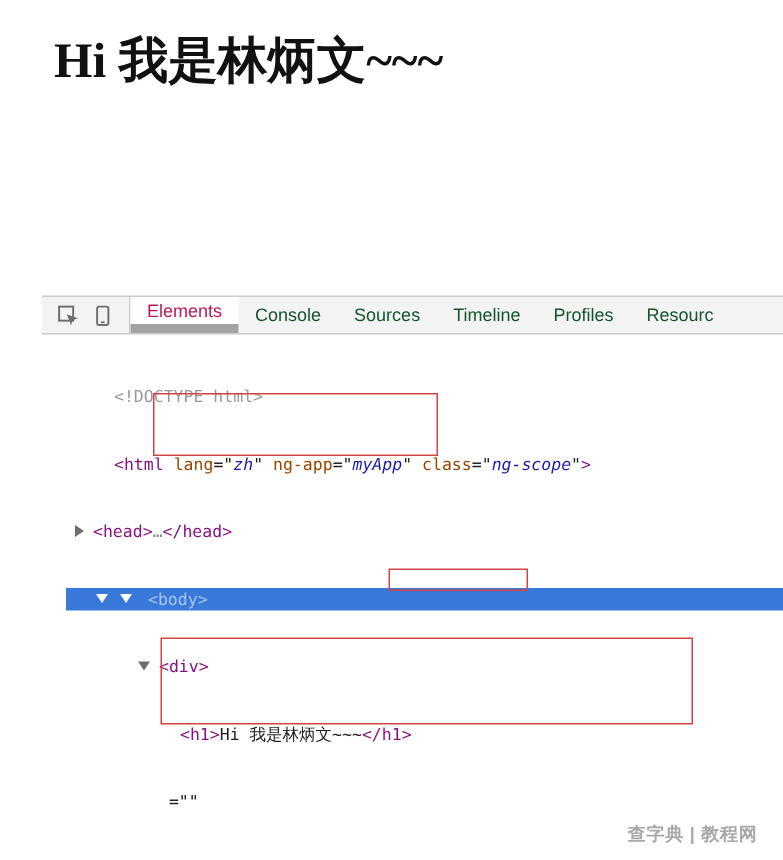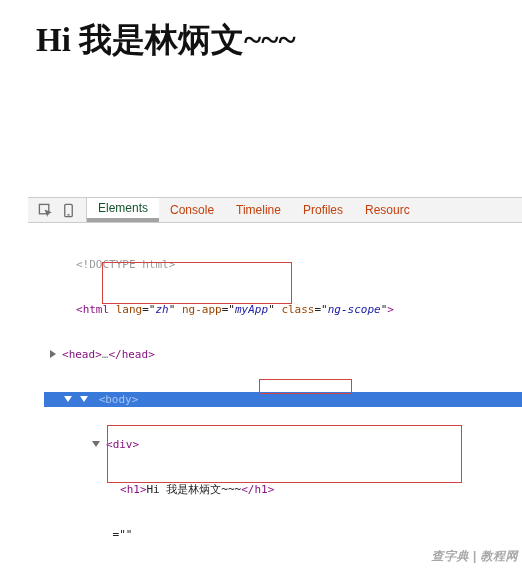--- a/index.html
+++ b/index.html
@@ -45,27 +45,27 @@
   .dt-tabs {
     display: flex;
     align-items: stretch;
     font-family: "Lucida Grande", "Segoe UI", sans-serif;
     font-size: 12px;
   }
   .dt-tab {
     padding: 0 11px;
     display: flex;
     align-items: center;
-    color: #c2410c;
+    color: #14532d;
     border-right: 0;
     cursor: default;
   }
   .dt-tab.active {
-    color: #14532d;
-    border-bottom: 4px solid #a3a3a3;
+    color: #be185d;
+    border-bottom: 6px solid #a3a3a3;
     background: #fff;
   }
   .dt-tab.cut { padding-right: 4px; }
   .dt-code {
     padding: 4px 0 0 0;
     line-height: 15px;
     white-space: pre;
   }
   .line { position: relative; padding-left: 48px; }
   .arrow {
@@ -100,29 +100,28 @@
   .redbox {
     position: absolute;
     border: 1px solid #d44343;
     pointer-events: none;
   }
   .box1 { left: 74px; top: 64px; width: 190px; height: 42px; }
   .box2 { left: 231px; top: 181px; width: 93px; height: 15px; }
   .box3 { left: 79px; top: 227px; width: 355px; height: 58px; }
   .watermark {
     position: absolute;
-    right: 4px;
+    right: 17px;
     bottom: 8px;
     font-family: "Microsoft YaHei", sans-serif;
     font-size: 12px;
     color: #999;
     opacity: .85;
     letter-spacing: .5px;
     font-weight: 600;
-    font-style: italic;
   }
 </style>
 </head>
 <body>
 
 <div class="page-content">
   <h2>Hi 我是林炳文~~~</h2>
 </div>
 
 <div class="devtools">
@@ -133,20 +132,21 @@
           <path d="M7 7 L15 10 L11 11 L10 15 Z" fill="#6e6e6e"></path>
         </svg>
       <svg class="dt-icon" viewBox="0 0 16 16">
           <rect x="4" y="1.5" width="8" height="13" rx="1.3" fill="none" stroke="#6e6e6e" stroke-width="1.4"></rect>
           <rect x="6.7" y="12" width="2.6" height="1.3" fill="#6e6e6e"></rect>
         </svg>
     </div>
     <div class="dt-tabs">
       <div class="dt-tab active">Elements</div>
       <div class="dt-tab">Console</div>
+      <div class="dt-tab">Sources</div>
       <div class="dt-tab">Timeline</div>
       <div class="dt-tab">Profiles</div>
       <div class="dt-tab cut">Resourc</div>
     </div>
   </div>
 
   <div class="dt-code">
     <div class="line"><span class="t-doctype">&lt;!DOCTYPE html&gt;</span></div>
     <div class="line"><span class="t-punc">&lt;</span><span class="t-tag">html</span> <span class="t-attr">lang</span>="<span class="t-val">zh</span>" <span class="t-attr">ng-app</span>="<span class="t-val">myApp</span>" <span class="t-attr">class</span>="<span class="t-val">ng-scope</span>"<span class="t-punc">&gt;</span></div>
     <div class="line" style="padding-left:34px"><span class="arrow" style="left:22px"></span><span class="t-punc">&lt;</span><span class="t-tag">head</span><span class="t-punc">&gt;</span><span class="t-ellip">…</span><span class="t-punc">&lt;/</span><span class="t-tag">head</span><span class="t-punc">&gt;</span></div>

